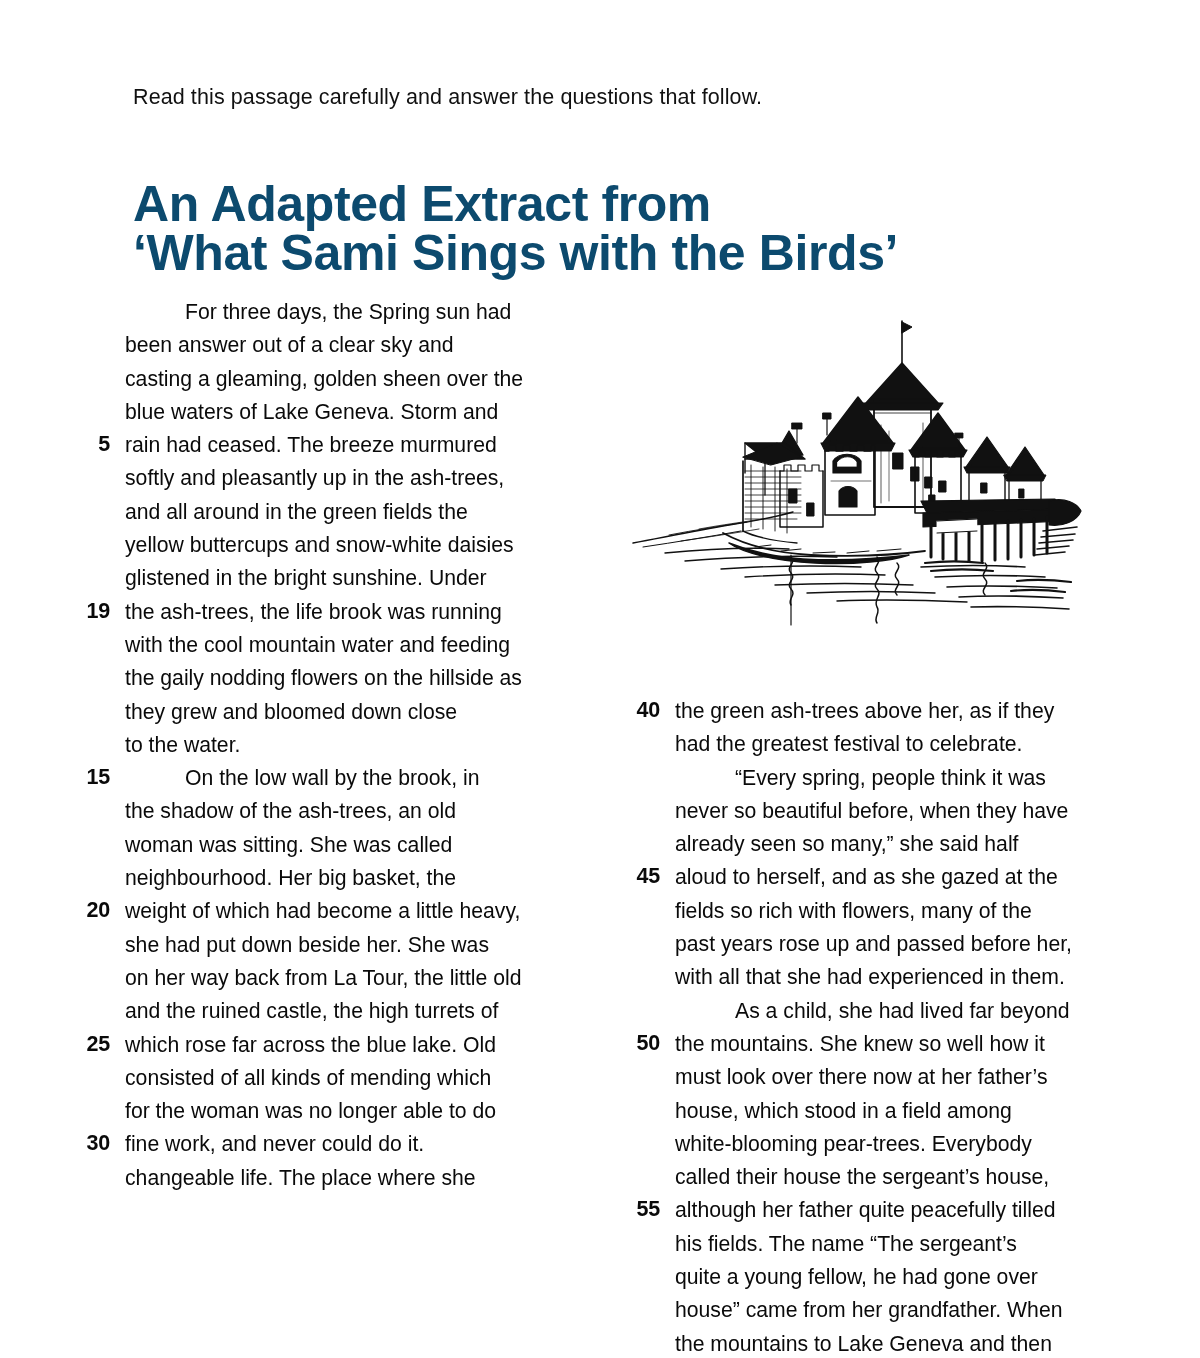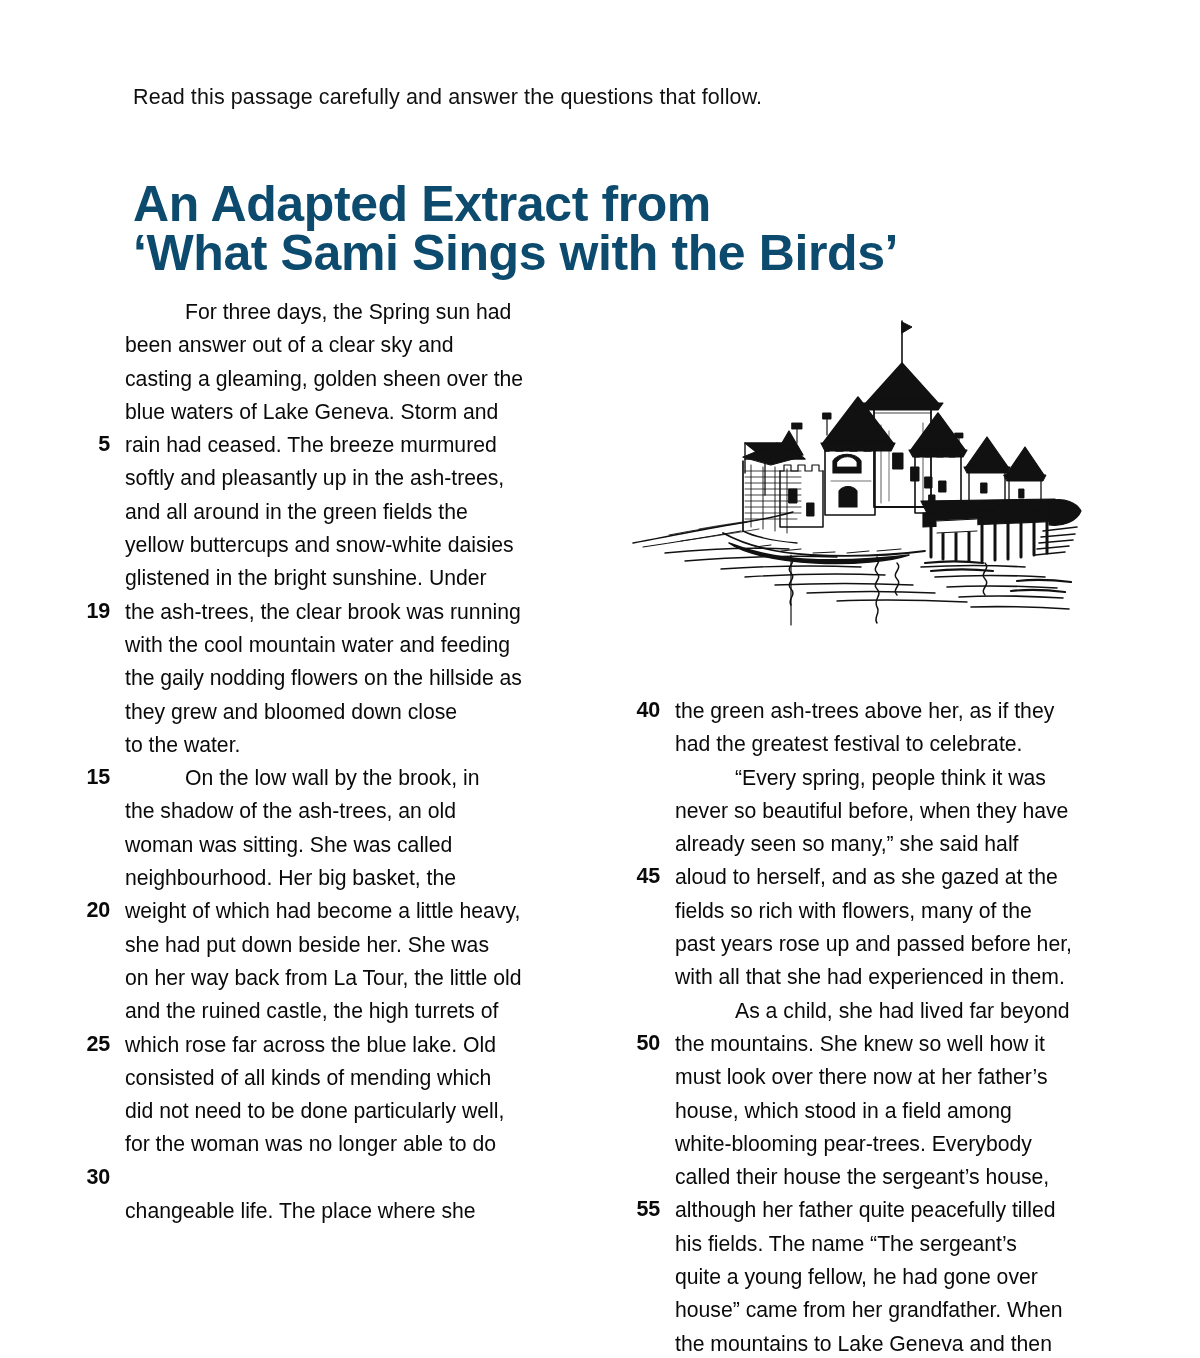--- a/index.html
+++ b/index.html
@@ -326,21 +326,21 @@
       <div class="line">
         <span class="num"></span>
         <span class="txt">yellow buttercups and snow-white daisies</span>
       </div>
       <div class="line">
         <span class="num"></span>
         <span class="txt">glistened in the bright sunshine.  Under</span>
       </div>
       <div class="line">
         <span class="num">19</span>
-        <span class="txt">the ash-trees, the clear brook was running</span>
+        <span class="txt">the ash-trees, the life brook was running</span>
       </div>
       <div class="line">
         <span class="num"></span>
         <span class="txt">with the cool mountain water and feeding</span>
       </div>
       <div class="line">
         <span class="num"></span>
         <span class="txt">the gaily nodding flowers on the hillside as</span>
       </div>
       <div class="line">
@@ -386,28 +386,25 @@
       <div class="line">
         <span class="num">25</span>
         <span class="txt">which rose far across the blue lake.  Old</span>
       </div>
       <div class="line">
         <span class="num"></span>
         <span class="txt">consisted of all kinds of mending which</span>
       </div>
       <div class="line">
         <span class="num"></span>
-        <span class="txt">did not need to be done particularly well,</span>
-      </div>
-      <div class="line">
-        <span class="num"></span>
         <span class="txt">for the woman was no longer able to do</span>
       </div>
       <div class="line">
         <span class="num">30</span>
+        <span class="txt">fine work, and never could do it.</span>
       </div>
       <div class="line">
         <span class="num"></span>
         <span class="txt">changeable life.  The place where she</span>
       </div>
     </div>
   <div class="column right" id="col-right">
       <div class="line">
         <span class="num">40</span>
         <span class="txt">the green ash-trees above her, as if they</span>

